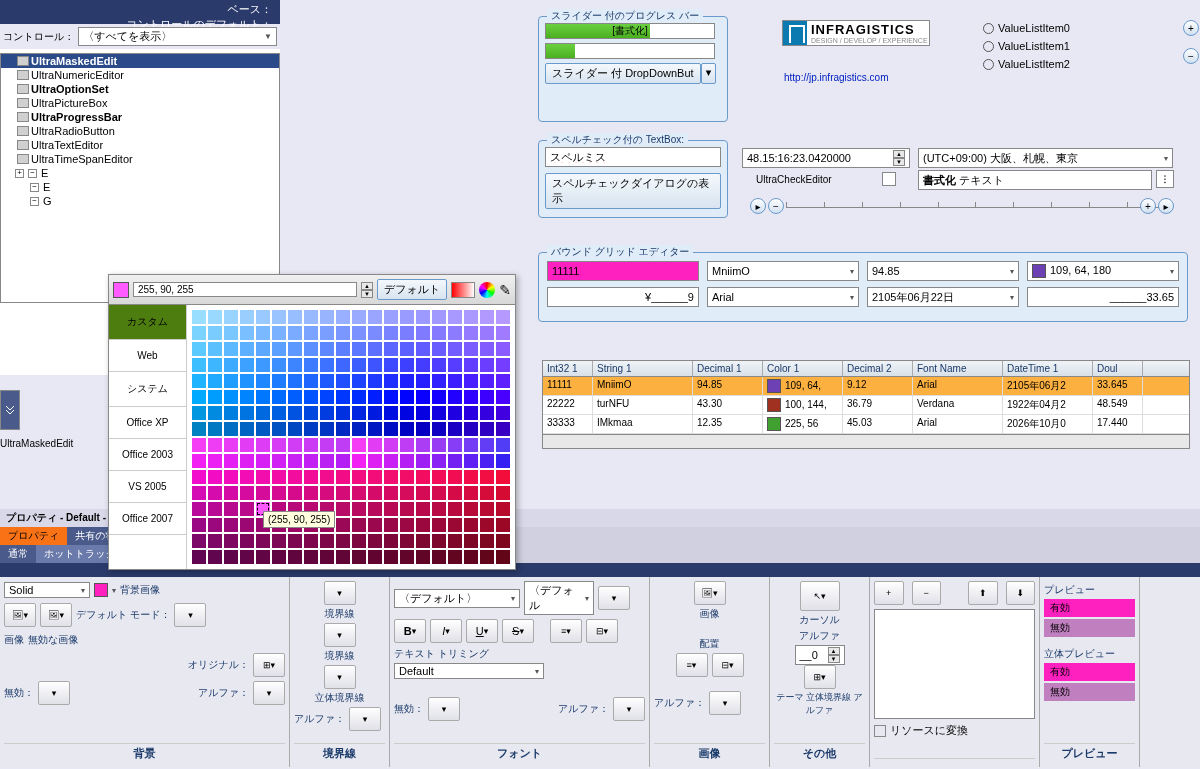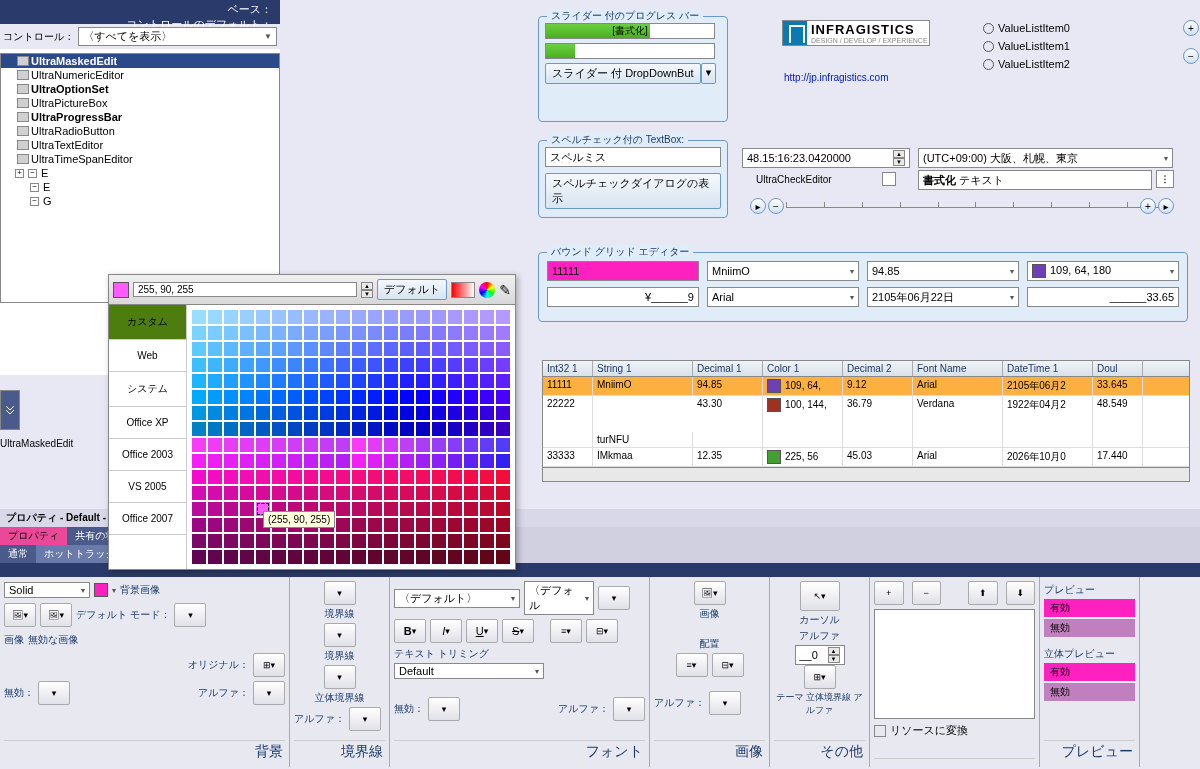--- a/index.html
+++ b/index.html
@@ -99,21 +99,21 @@
 .prop-tabs { display: flex; background: #d0d0e0; }
 .prop-tab { padding: 2px 8px; font-size: 10px; cursor: pointer; }
 .prop-tab.active { background: #4a5a8a; color: #fff; }
 .prop-subtabs { display: flex; background: #d0d0e0; }
 .prop-subtab { padding: 2px 8px; font-size: 10px; cursor: pointer; }
 .prop-subtab.active { background: #4a5a8a; color: #fff; }
 .blue-bar { background: #2a3a6a; height: 14px; }
 .prop-sections { display: flex; height: 190px; background: #e8e8f0; }
 .prop-section { border-right: 1px solid #aaa; padding: 4px; position: relative; display: flex; flex-direction: column; }
 .ps-body { flex: 1; }
-.ps-foot { text-align: right; padding: 2px; color: #1a3a6a; font-weight: normal; font-size: 14px; border-top: 1px solid #ccc; }
+.ps-foot { text-align: center; padding: 2px; color: #1a3a6a; font-weight: bold; font-size: 11px; border-top: 1px solid #ccc; }
 .ps-row { display: flex; align-items: center; gap: 4px; margin-bottom: 4px; font-size: 10px; }
 .ps-label { color: #1a3a6a; font-size: 10px; margin: 2px 0; }
 .mini-btn { width: 32px; height: 24px; border: 1px solid #aaa; background: linear-gradient(#fff,#e0e0e8); border-radius: 2px; cursor: pointer; display: inline-flex; align-items: center; justify-content: center; font-size: 9px; }
 .mini-combo { border: 1px solid #888; background: #fff; padding: 1px 4px; display: flex; justify-content: space-between; align-items: center; font-size: 10px; }
 .preview-chip { padding: 2px 6px; margin: 2px 0; font-size: 10px; }
 .chip-valid { background: #ff20c0; }
 .chip-invalid { background: #c080c0; }
 </style>
 </head>
 <body>
@@ -304,21 +304,21 @@
         <div class="dt-c" style="width: 100px;">MniimO</div>
         <div class="dt-c" style="width: 70px;">94.85</div>
         <div class="dt-c" style="width: 80px;"><span class="color-sw" style="background:#6d40b4"></span>109, 64,</div>
         <div class="dt-c" style="width: 70px;">9.12</div>
         <div class="dt-c" style="width: 90px;">Arial</div>
         <div class="dt-c" style="width: 90px;">2105年06月2</div>
         <div class="dt-c" style="width: 50px;">33.645</div>
       </div>
       <div class="dt-row">
         <div class="dt-c" style="width: 50px;">22222</div>
-        <div class="dt-c" style="width: 100px; margin-top: 36px;">turNFU</div>
+        <div class="dt-c" style="width: 100px;">turNFU</div>
         <div class="dt-c" style="width: 70px;">43.30</div>
         <div class="dt-c" style="width: 80px;"><span class="color-sw" style="background:#a03020"></span>100, 144,</div>
         <div class="dt-c" style="width: 70px;">36.79</div>
         <div class="dt-c" style="width: 90px;">Verdana</div>
         <div class="dt-c" style="width: 90px;">1922年04月2</div>
         <div class="dt-c" style="width: 50px;">48.549</div>
       </div>
       <div class="dt-row">
         <div class="dt-c" style="width: 50px;">33333</div>
         <div class="dt-c" style="width: 100px;">IMkmaa</div>
@@ -712,21 +712,21 @@
           </div>
         </div>
       <div class="cp-tooltip" style="left:76px;top:206px">(255, 90, 255)</div>
     </div>
   </div>
 </div>
 
 <div class="prop-panel">
   <div class="prop-title">プロパティ - Default -</div>
   <div class="prop-tabs">
-    <div class="prop-tab" style="background:#ec4899">プロパティ</div>
+    <div class="prop-tab" style="background:#f97316">プロパティ</div>
     <div class="prop-tab active">共有の状</div>
   </div>
   <div class="prop-subtabs">
     <div class="prop-subtab active">通常</div>
     <div class="prop-subtab" style="background:#6a7aaa;color:#fff">ホットトラック</div>
   </div>
   <div class="blue-bar"></div>
   <div class="prop-sections">
 
     <div class="prop-section" style="width:290px">

